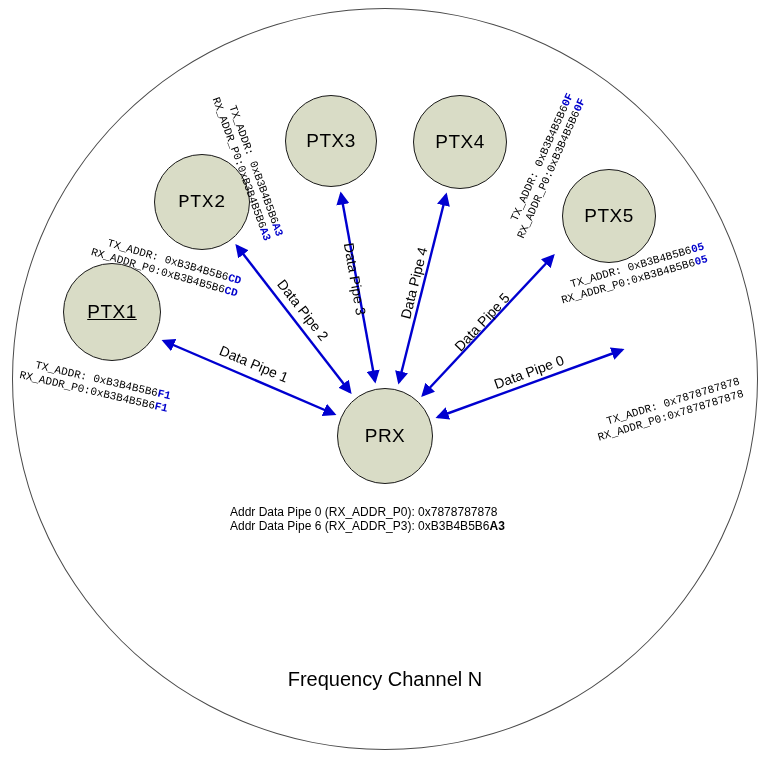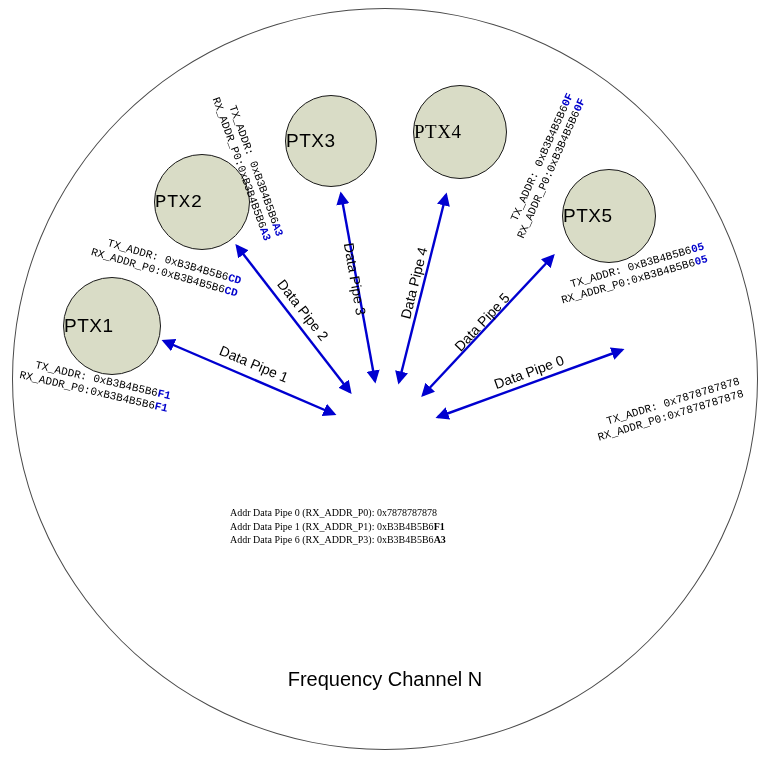--- a/index.html
+++ b/index.html
@@ -10,39 +10,39 @@
 
   .outer-circle {
     position: absolute; left: 12px; top: 8px; width: 746px; height: 742px;
     border: 1px solid #4a4a4a; border-radius: 50%; background: #fff;
   }
 
   .arrows { position: absolute; left: 0; top: 0; }
 
   .node {
     position: absolute; background: #d9dcc6; border: 1px solid #1a1a1a; border-radius: 50%;
-    display: flex; align-items: center; 
+    display: flex; align-items: center; justify-content: center;
     font-size: 19px; letter-spacing: 0.5px;
   }
 
   .pipe-label {
     position: absolute; font-size: 14px; white-space: nowrap;
     color: #000;
   }
 
   .addr-label {
     position: absolute; font-family: "Liberation Mono", monospace;
     font-size: 11px; line-height: 13px; text-align: right; white-space: nowrap;
   }
   .addr-line { white-space: pre; }
   .hl { color: #0000cc; font-weight: bold; }
 
   .addr-table {
     position: absolute; left: 230px; top: 506px;
-    font-family: Liberation Serif, serif; font-size: 10px; line-height: 13.5px;
+    font-family: Liberation Sans, sans-serif; font-size: 12px; line-height: 13.5px;
   }
   .table-row { white-space: pre; }
   .b { font-weight: bold; }
 
   .freq-label {
     position: absolute; left: 385px; top: 668px; transform: translateX(-50%);
     font-size: 20px; white-space: nowrap; text-align: center;
   }
 </style>
 </head>
@@ -61,30 +61,33 @@
     <g stroke="#0000d0" stroke-width="2.4" fill="none">
       <line x1="334" y1="414" x2="164" y2="341" marker-start="url(#ah)" marker-end="url(#ah)"></line>
       <line x1="350" y1="392" x2="237" y2="246" marker-start="url(#ah)" marker-end="url(#ah)"></line>
       <line x1="375" y1="381" x2="341" y2="194" marker-start="url(#ah)" marker-end="url(#ah)"></line>
       <line x1="399" y1="382" x2="446" y2="195" marker-start="url(#ah)" marker-end="url(#ah)"></line>
       <line x1="423" y1="395" x2="553" y2="256" marker-start="url(#ah)" marker-end="url(#ah)"></line>
       <line x1="438" y1="417" x2="622" y2="350" marker-start="url(#ah)" marker-end="url(#ah)"></line>
     </g>
   </svg>
 
-  <div class="node" style="left:63px; top:277px; width:98px; height:98px;">
+  <div class="node" style="left:337px; top:388px; width:96px; height:96px;">
+    <span>PRX</span>
+  </div>
+  <div class="node" style="left:63px; top:263px; width:98px; height:98px;text-decoration:underline;">
     <span>PTX1</span>
   </div>
   <div class="node" style="left:154px; top:154px; width:96px; height:96px;font-family:Liberation Mono, monospace;">
     <span>PTX2</span>
   </div>
   <div class="node" style="left:285px; top:95px; width:92px; height:92px;">
     <span>PTX3</span>
   </div>
-  <div class="node" style="left:413px; top:85px; width:94px; height:94px;font-family:Liberation Serif, serif;">
+  <div class="node" style="left:413px; top:95px; width:94px; height:94px;">
     <span>PTX4</span>
   </div>
   <div class="node" style="left:562px; top:169px; width:94px; height:94px;">
     <span>PTX5</span>
   </div>
 
   <div class="pipe-label" style="left:254px; top:364px; transform:translate(-50%,-50%) rotate(23deg);">Data Pipe 1</div>
   <div class="pipe-label" style="left:303px; top:310px; transform:translate(-50%,-50%) rotate(52deg);">Data Pipe 2</div>
   <div class="pipe-label" style="left:355px; top:279px; transform:translate(-50%,-50%) rotate(80deg);">Data Pipe 3</div>
   <div class="pipe-label" style="left:414px; top:283px; transform:translate(-50%,-50%) rotate(-76deg);">Data Pipe 4</div>
@@ -111,19 +114,18 @@
     <div class="addr-line"><span>TX_ADDR: </span><span>0xB3B4B5B6</span><span class="hl">05</span></div>
     <div class="addr-line"><span>RX_ADDR_P0:</span><span>0xB3B4B5B6</span><span class="hl">05</span></div>
   </div>
   <div class="addr-label" style="left:669px; top:410px; transform:translate(-50%,-50%) rotate(-17deg);">
     <div class="addr-line"><span>TX_ADDR: </span><span>0x7878787878</span><span class="hl"></span></div>
     <div class="addr-line"><span>RX_ADDR_P0:</span><span>0x7878787878</span><span class="hl"></span></div>
   </div>
 
   <div class="addr-table">
     <div class="table-row"><span>Addr Data Pipe 0 (RX_ADDR_P0): </span><span>0x7878787878</span><span class="b"></span></div>
-    <div class="table-row"><span>Addr Data Pipe 1 (RX_ADDR_P1): </span><span>0xB3B4B5B6</span><span class="b">F1</span></div>
     <div class="table-row"><span>Addr Data Pipe 6 (RX_ADDR_P3): </span><span>0xB3B4B5B6</span><span class="b">A3</span></div>
   </div>
 
   <div class="freq-label">Frequency Channel N</div>
 
 </div>
 
 </body></html>

